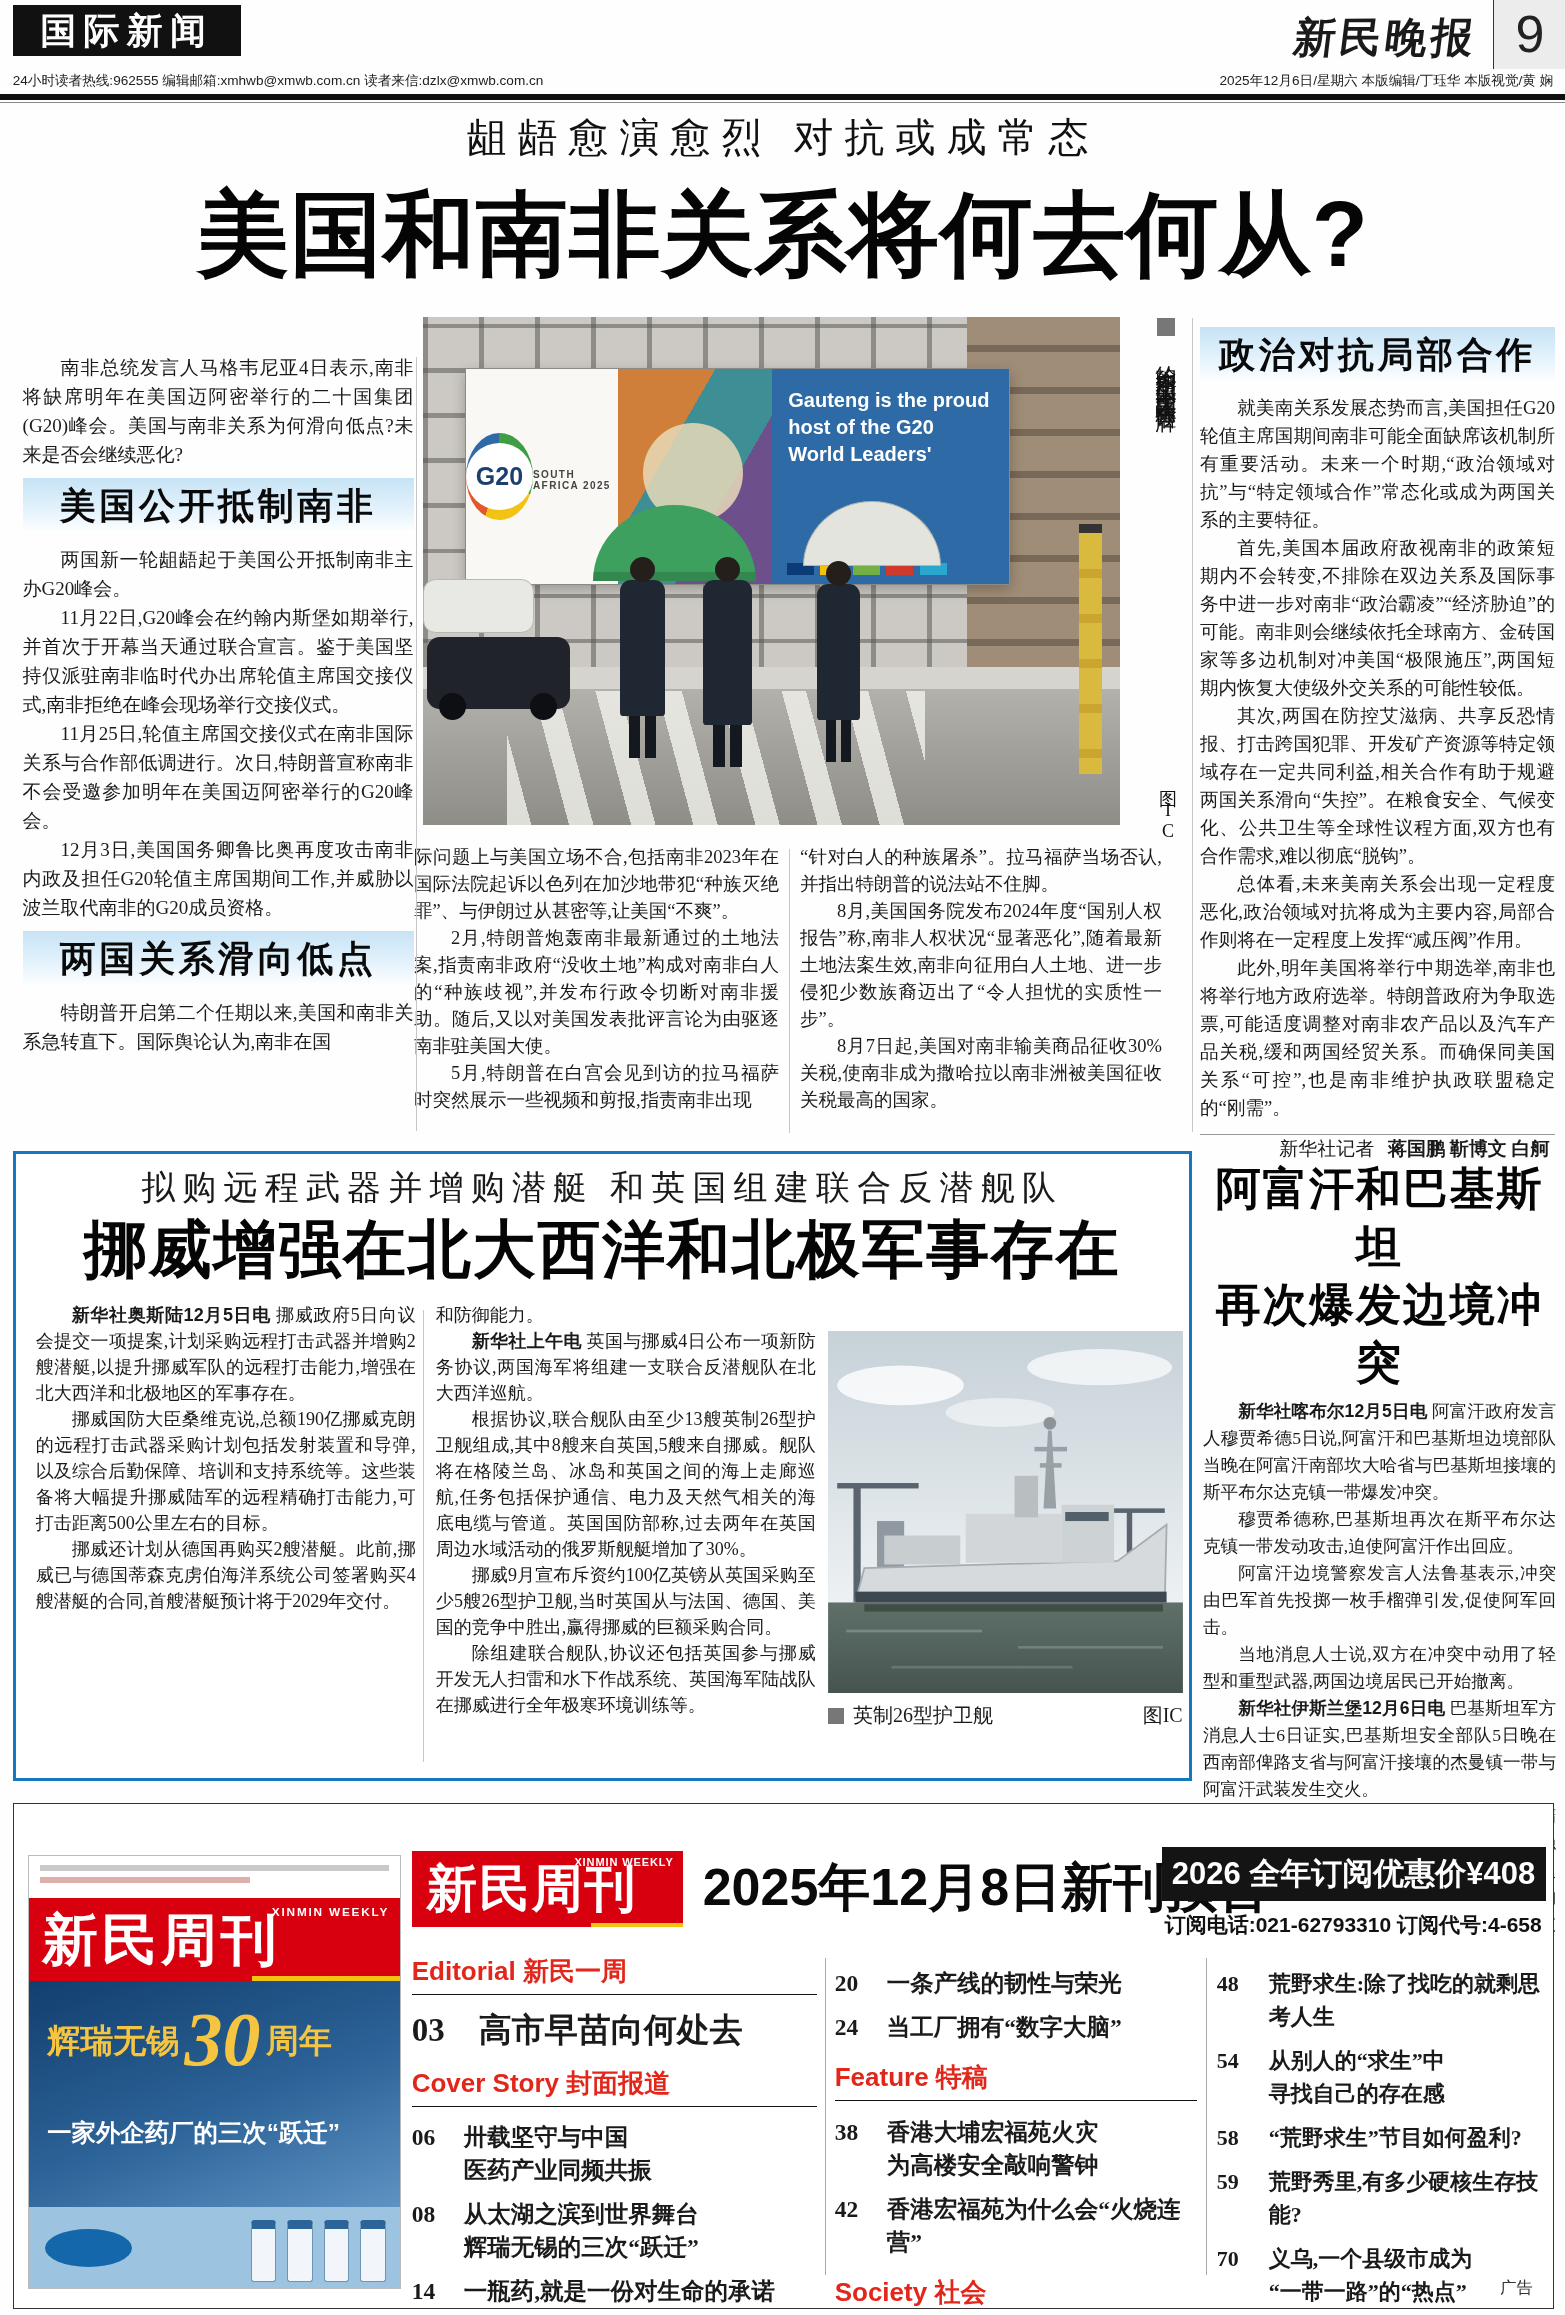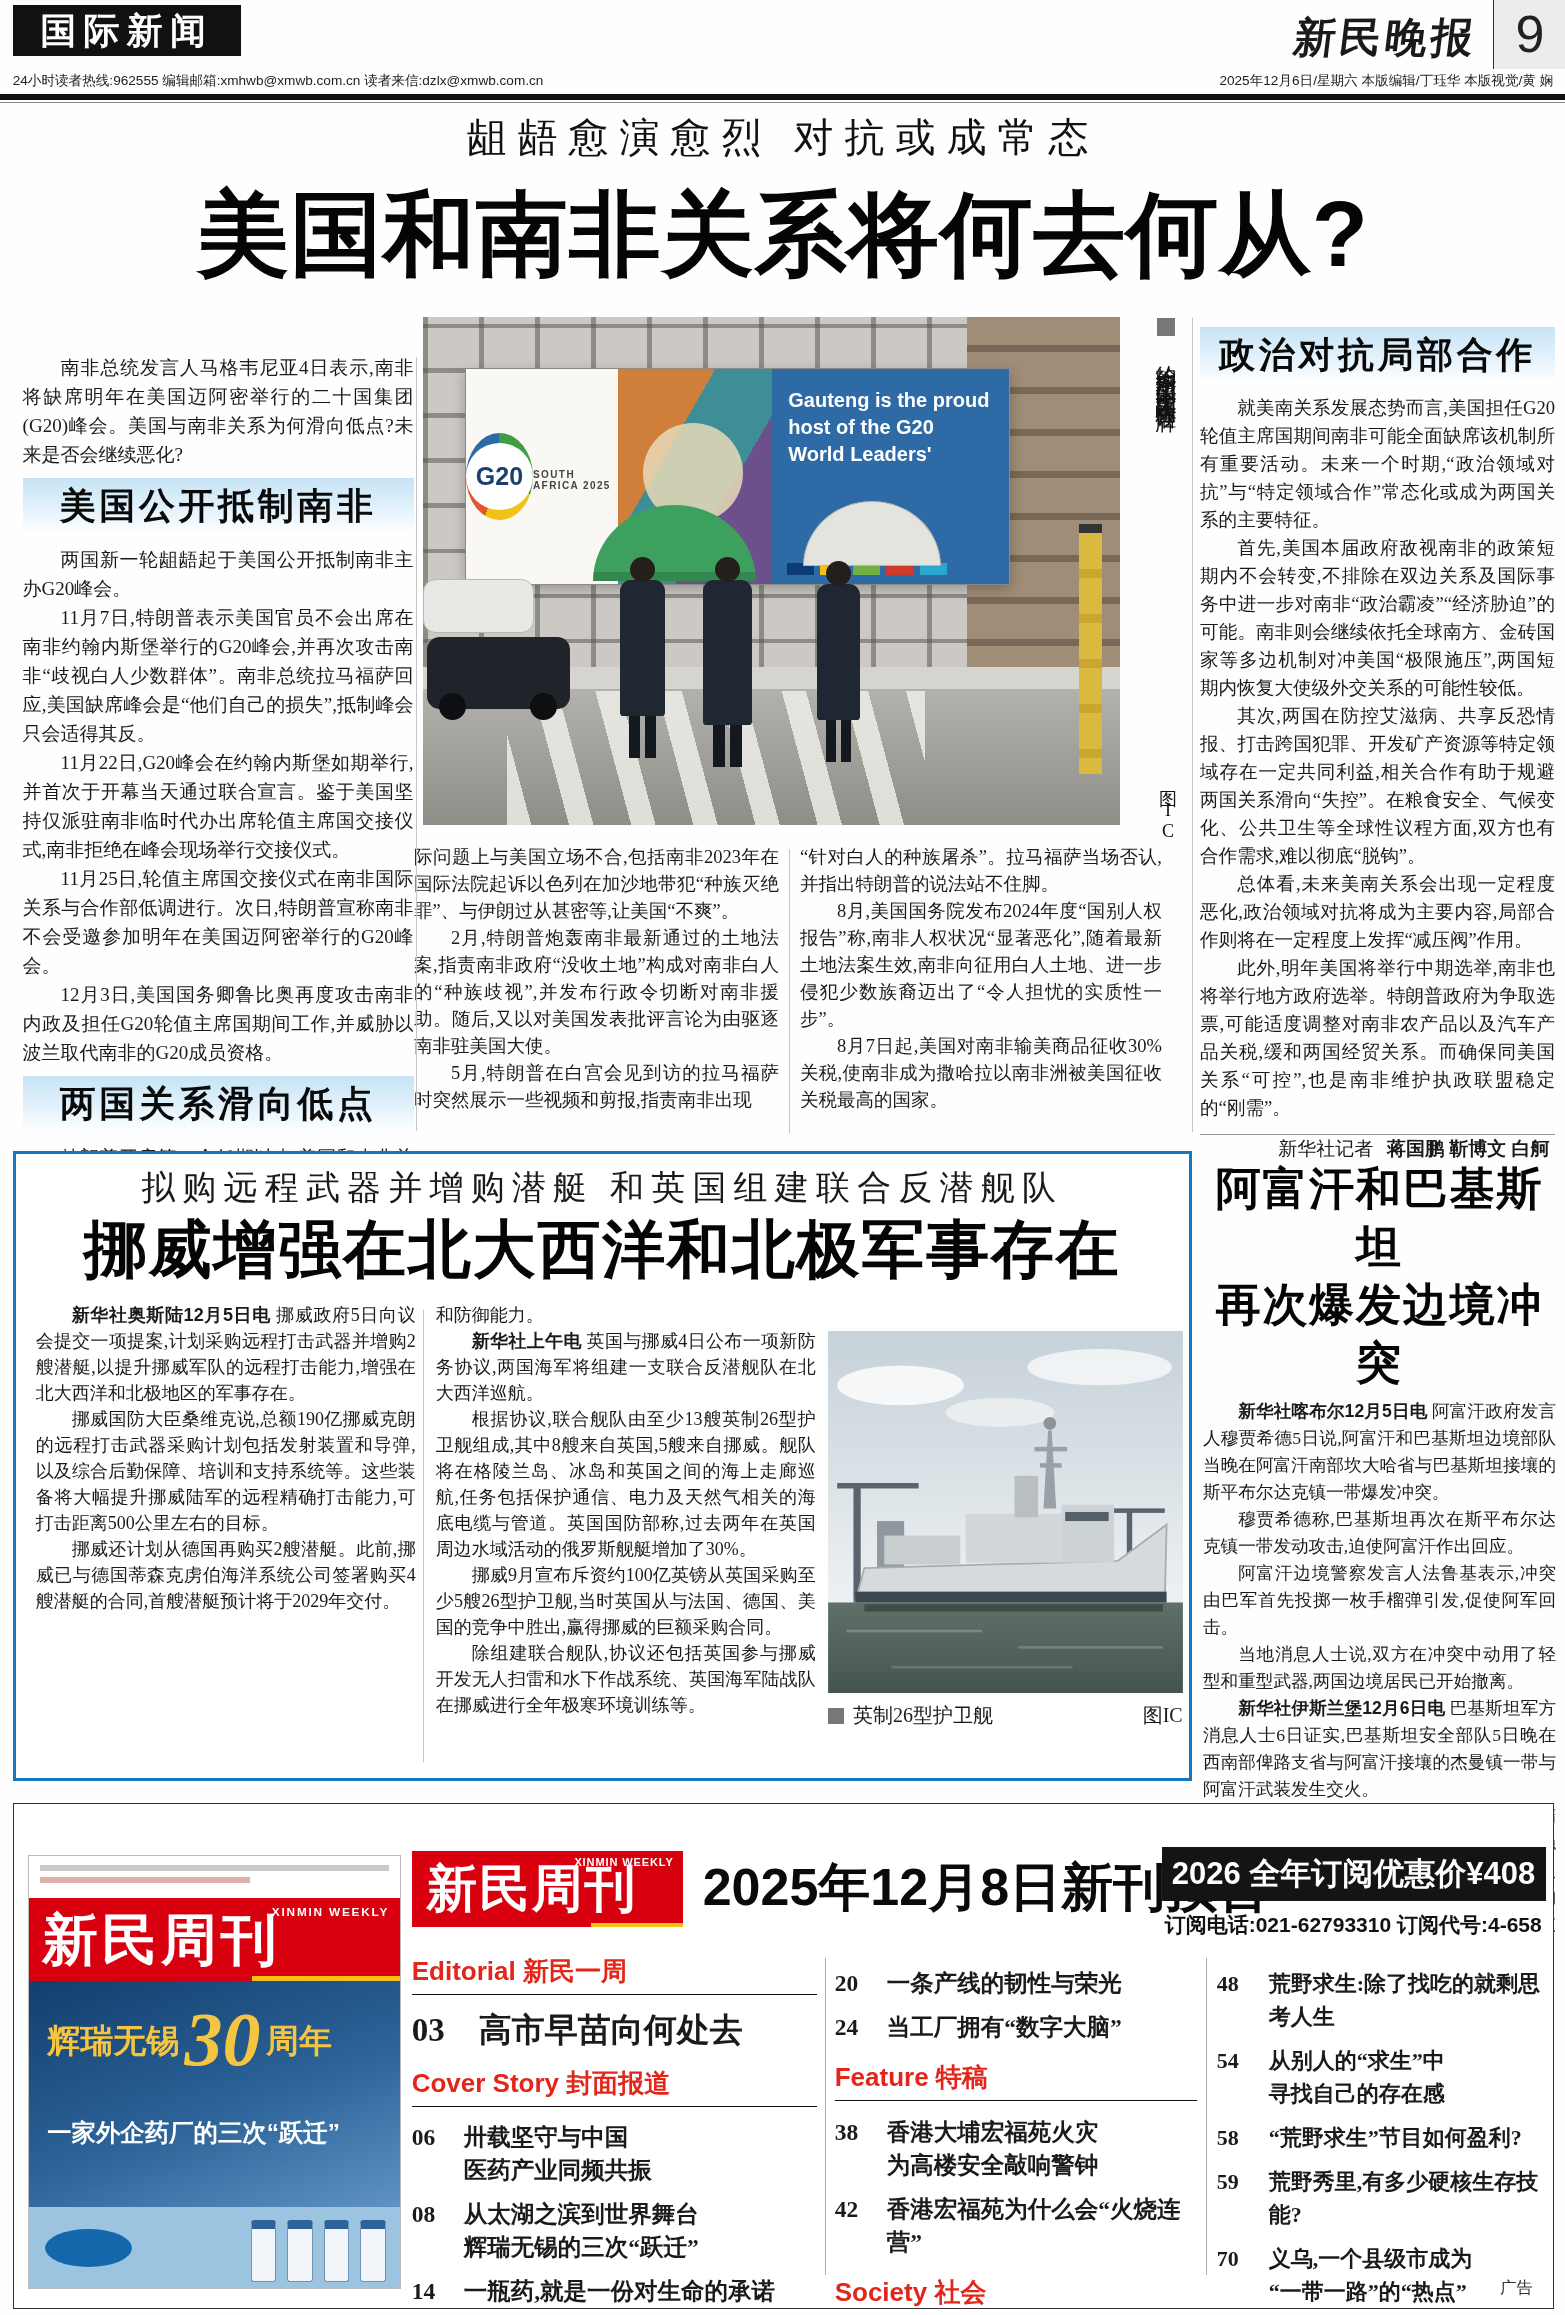--- a/index.html
+++ b/index.html
@@ -30,21 +30,21 @@
   .lead{font-family:"Liberation Sans",sans-serif;font-weight:700;}
   .col1{left:22.6px;top:353px;width:391px;font-size:19px;line-height:29px;}
   .col-mid{top:844px;width:365px;font-size:18.5px;line-height:27px;}
   .col2m{left:414px;} .col3m{left:800px;width:362px;}
   .col4{left:1200px;top:318px;width:355px;font-size:18.6px;line-height:28px;}
 
   .sec-head{height:56px;margin:9px 0 11px;text-align:center;
     font:900 36px/56px "Liberation Sans",sans-serif;letter-spacing:3.6px;color:#0a0a0a;
     background:linear-gradient(180deg,#c6e3f5 0%,#e3f2fc 55%,#ffffff 100%);}
   .byline{margin-top:12.7px;text-align:right;font-size:19px;padding-right:5.4px;}
-  .byline b{font-family:Liberation Sans, sans-serif;margin-left:9px;}
+  .byline b{font-family:Liberation Serif, serif;margin-left:9px;}
 
   .vrule{position:absolute;width:0.9px;background:#c6c6c6;}
   .hr-col4{position:absolute;left:1200px;width:355px;top:1134px;height:0.9px;background:#999;}
 
   
   .g20photo{position:absolute;left:423px;top:317px;width:697px;height:508px;overflow:hidden;
     background:#c9c7c2;}
   .ph-building{position:absolute;inset:0 22% 27% 0;
     background:#ccc9c4;
     background-image:repeating-linear-gradient(90deg,rgba(82,80,76,.5) 0 5.4px,transparent 5.4px 56px),
@@ -180,21 +180,20 @@
   <div class="rule-thin"></div>
 
   <div class="kicker">龃龉愈演愈烈 对抗或成常态</div>
   <div class="headline">美国和南非关系将何去何从?</div>
 
   <div class="col col1">
     <p class="para">南非总统发言人马格韦尼亚4日表示,南非将缺席明年在美国迈阿密举行的二十国集团(G20)峰会。美国与南非关系为何滑向低点?未来是否会继续恶化?</p>
     <div class="sec-head">美国公开抵制南非</div>
     <div>
         <p class="para">两国新一轮龃龉起于美国公开抵制南非主办G20峰会。</p>
-        <p class="para">11月7日,特朗普表示美国官员不会出席在南非约翰内斯堡举行的G20峰会,并再次攻击南非“歧视白人少数群体”。南非总统拉马福萨回应,美国缺席峰会是“他们自己的损失”,抵制峰会只会适得其反。</p>
         <p class="para">11月22日,G20峰会在约翰内斯堡如期举行,并首次于开幕当天通过联合宣言。鉴于美国坚持仅派驻南非临时代办出席轮值主席国交接仪式,南非拒绝在峰会现场举行交接仪式。</p>
         <p class="para">11月25日,轮值主席国交接仪式在南非国际关系与合作部低调进行。次日,特朗普宣称南非不会受邀参加明年在美国迈阿密举行的G20峰会。</p>
         <p class="para">12月3日,美国国务卿鲁比奥再度攻击南非内政及担任G20轮值主席国期间工作,并威胁以波兰取代南非的G20成员资格。</p>
       </div>
     <div class="sec-head">两国关系滑向低点</div>
     <div>
         <p class="para">特朗普开启第二个任期以来,美国和南非关系急转直下。国际舆论认为,南非在国</p>
       </div>
   </div>
 

